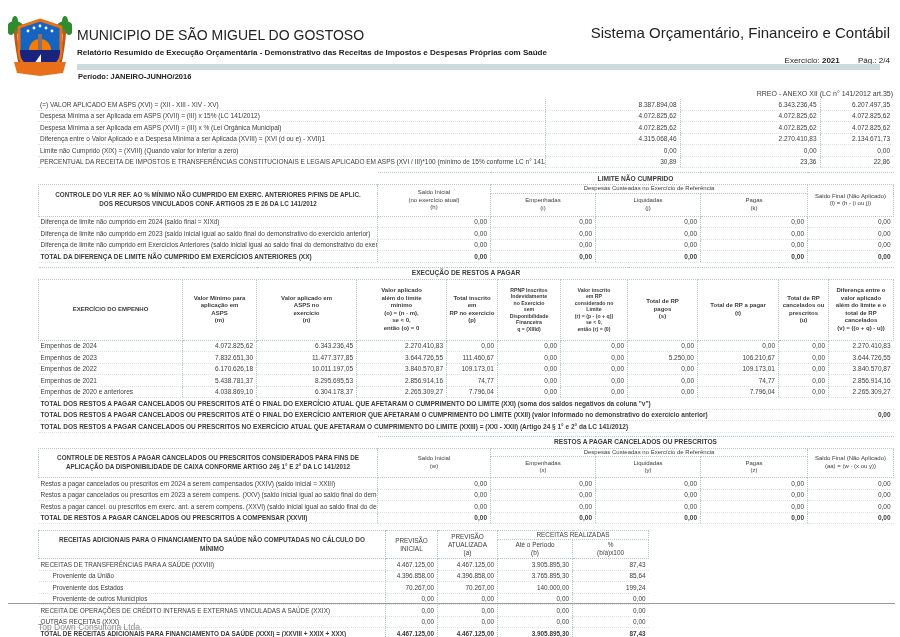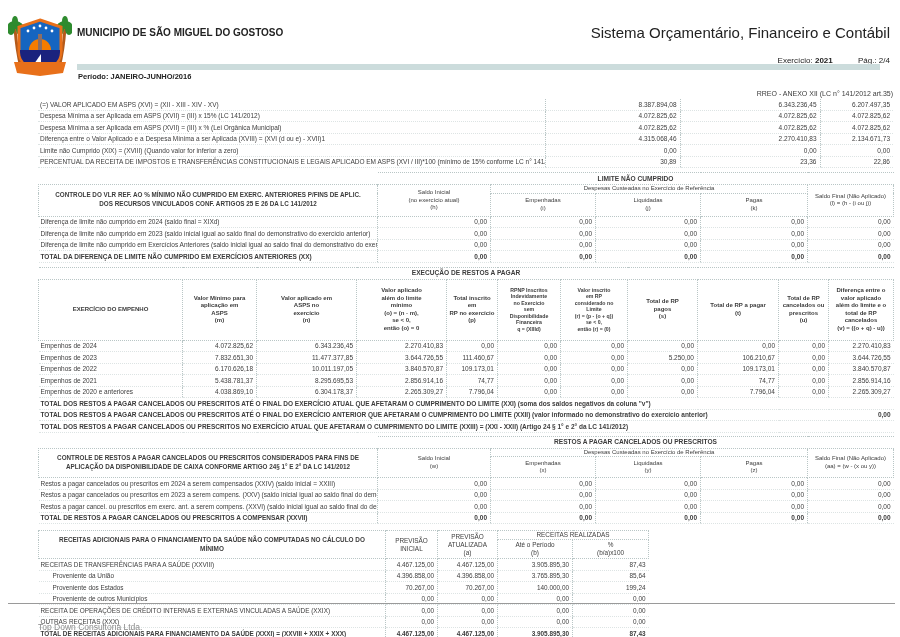--- a/index.html
+++ b/index.html
@@ -6,21 +6,21 @@
     --dot:#b9c6c6;
     --txt:#3c3c3c;
     --bar:#ccdcdc;
   }
   html,body{margin:0;padding:0;background:#fff;}
   .page{position:relative;width:900px;height:637px;background:#ffffff;overflow:hidden;
         font-family:"Liberation Sans","DejaVu Sans",sans-serif;color:var(--txt);}
   
   .logo{position:absolute;left:8px;top:14px;width:64px;height:64px;}
   .title-block{position:absolute;left:77px;top:27px;width:560px;}
-  .municipality{font-size:10px;font-weight:bold;color:#222;}
+  .municipality{font-size:14px;font-weight:normal;color:#222;}
   .report-title{font-size:8px;font-weight:bold;margin-top:5px;color:#222;}
   .sys-block{position:absolute;right:10px;top:24px;text-align:right;}
   .sys-name{font-size:15px;color:#222;}
   .exercise-line{font-size:8px;margin-top:15px;color:#222;}
   .exercise-line .bold{font-weight:bold;}
   .period-bar{position:absolute;left:77px;top:64px;right:20px;height:6px;background:var(--bar);}
   .period-text{position:absolute;left:78px;top:72px;font-size:7.5px;font-weight:bold;color:#222;}
   .annex{position:absolute;right:7px;top:90px;font-size:7px;}
   
   .content{position:absolute;left:38px;top:99px;width:855px;}
@@ -85,28 +85,29 @@
         <circle cx="26" cy="14" r="1.4"></circle>
         <circle cx="32" cy="12" r="1.4"></circle>
       <circle cx="38" cy="14" r="1.4"></circle>
         <circle cx="44" cy="17" r="1.4"></circle>
     </g>
     <path d="M6 48 L58 48 L55 59 L32 62 L9 59 Z" fill="#e8701a"></path>
   </svg>
 
   <div class="title-block">
     <div class="municipality">MUNICIPIO DE SÃO MIGUEL DO GOSTOSO</div>
+    <div class="report-title">Relatório Resumido de Execução Orçamentária - Demonstrativo das Receitas de Impostos e Despesas Próprias com Saúde</div>
   </div>
 
   <div class="sys-block">
     <div class="sys-name">Sistema Orçamentário, Financeiro e Contábil</div>
     <div class="exercise-line">
       <span>Exercício:</span>
       <span class="bold">2021</span>
-      <span style="margin-left:23px">Pág.: 2/4</span>
+      <span style="margin-left:16px">Pág.: 2/4</span>
     </div>
   </div>
 
   <div class="period-bar"></div>
   <div class="period-text">Período: JANEIRO-JUNHO/2016</div>
   <div class="annex">RREO - ANEXO XII (LC n° 141/2012 art.35)</div>
 
   <div class="content">
 
     <table class="t1">

